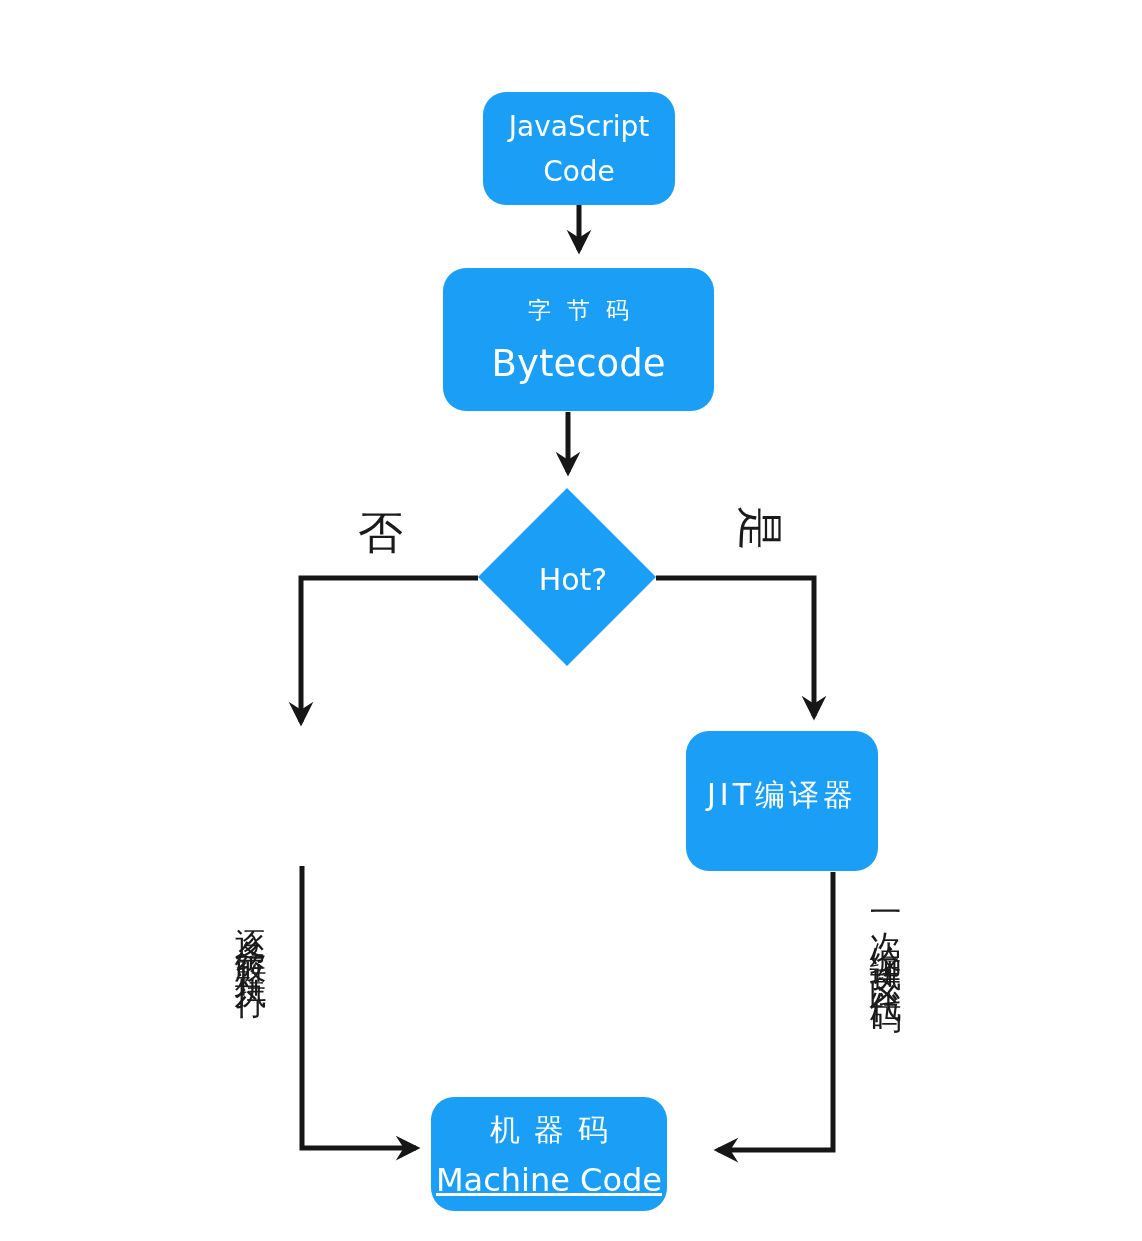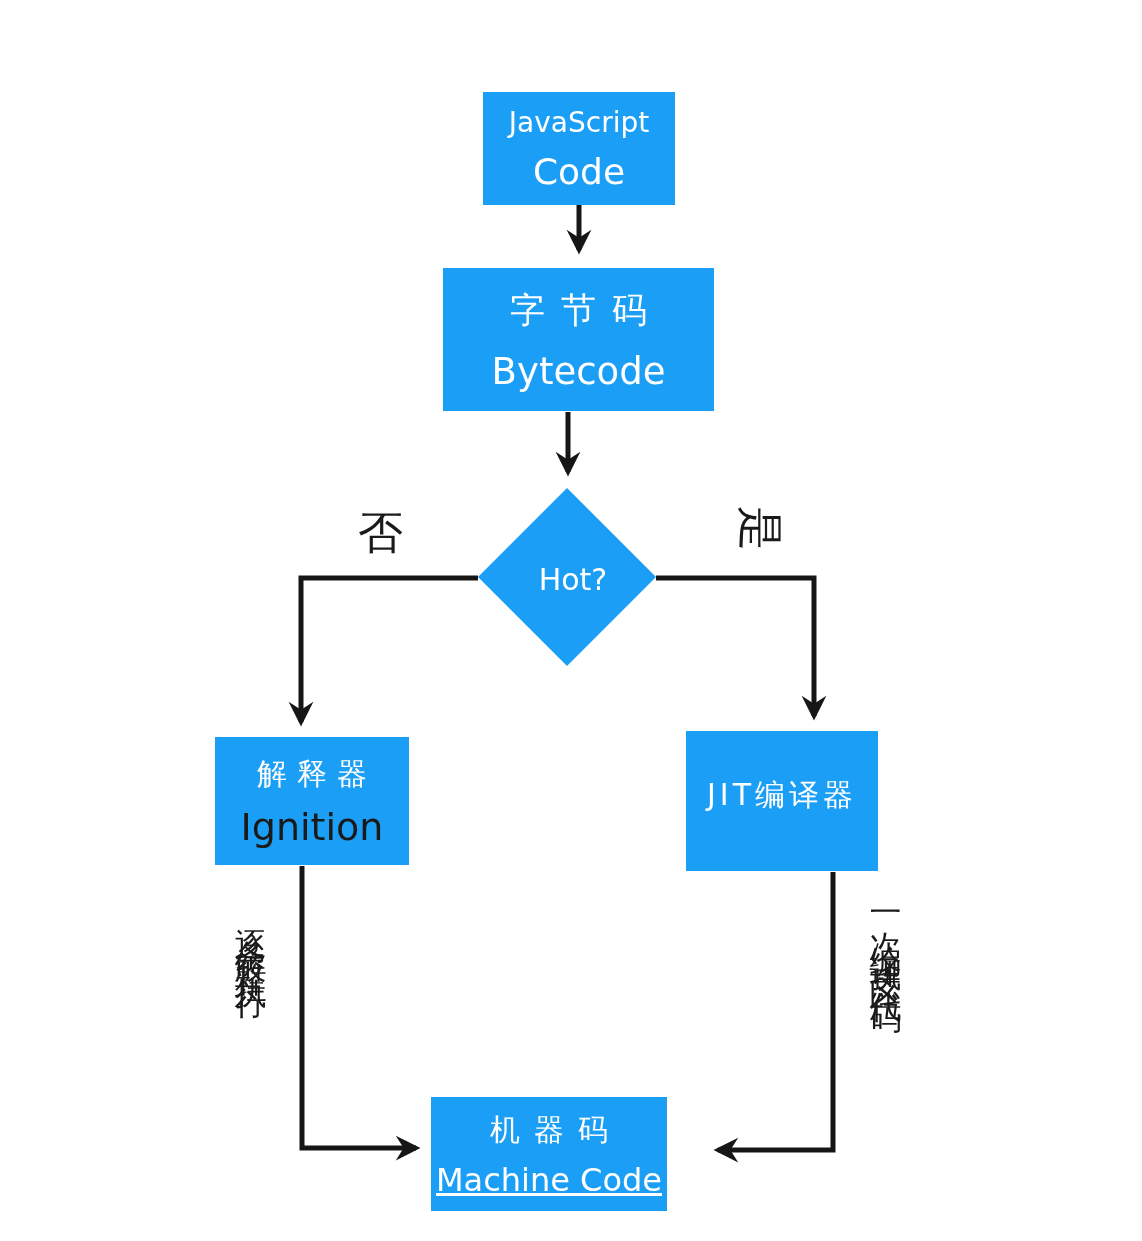--- a/index.html
+++ b/index.html
@@ -27,29 +27,30 @@
   .node {
     position: absolute;
     background: var(--node-fill);
     color: var(--node-text);
     display: flex;
     flex-direction: column;
     align-items: center;
     justify-content: center;
     text-align: center;
     z-index: 1;
+    border-radius: 23px;
   }
   .node .l1, .node .l2 { display: block; white-space: nowrap; }
 
   .node-js      { left: 483px; top: 92px;  width: 192px; height: 113px; }
   .node-js .l1  { font-size: 28px; margin-bottom: 12px; }
-  .node-js .l2  { font-size: 36px; }
+  .node-js .l2  { font-size: 28px; }
 
   .node-bytecode { left: 443px; top: 268px; width: 271px; height: 143px; }
-  .node-bytecode .l1 { font-size: 35px; letter-spacing: 16px; text-indent: 16px; margin-bottom: 16px; }
+  .node-bytecode .l1 { font-size: 23px; letter-spacing: 16px; text-indent: 16px; margin-bottom: 16px; }
   .node-bytecode .l2 { font-size: 37px; }
 
   .node-ignition { left: 215px; top: 737px; width: 194px; height: 128px; }
   .node-ignition .l1 { font-size: 30px; letter-spacing: 10px; text-indent: 10px; margin-bottom: 10px; }
   .node-ignition .l2 { font-size: 38px; color: var(--dark-text); }
 
   .node-turbofan { left: 686px; top: 731px; width: 192px; height: 140px; }
   .node-turbofan .l1 { font-size: 30px; letter-spacing: 4px; margin-bottom: 12px; }
   .node-turbofan .l2 { font-size: 39px; color: var(--dark-text); }
 
@@ -119,24 +120,20 @@
   <div class="node node-bytecode">
     <span class="l1">字节码</span>
     <span class="l2">Bytecode</span>
   </div>
 
   <div class="hot-label">Hot?</div>
 
   <div class="branch-label branch-no">否</div>
   <div class="branch-label branch-yes">是</div>
 
-  <div class="node node-ignition">
-    <span class="l1">解释器</span>
-    <span class="l2">Ignition</span>
-  </div>
 
   <div class="node node-turbofan">
     <span class="l1">JIT编译器</span>
   </div>
 
   <div class="v-label v-label-left">逐条解释执行</div>
   <div class="v-label v-label-right">一次编译热区代码</div>
 
   <div class="node node-machine">
     <span class="l1">机器码</span>

